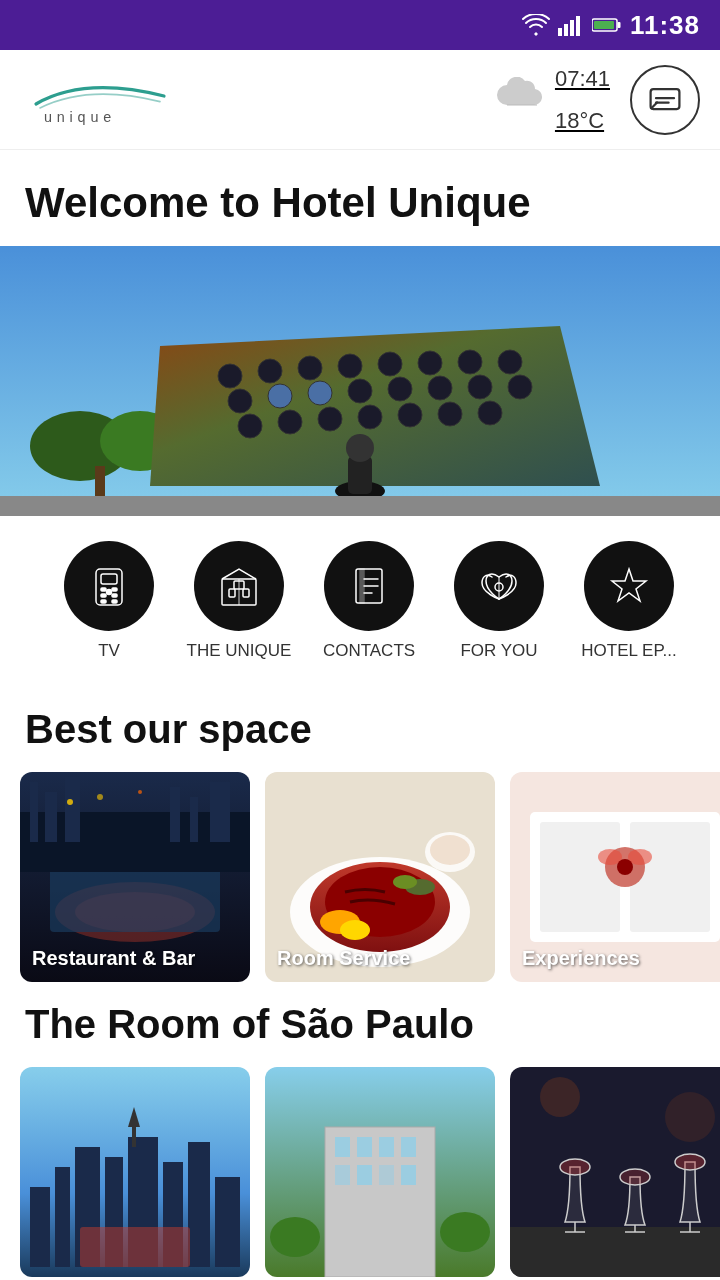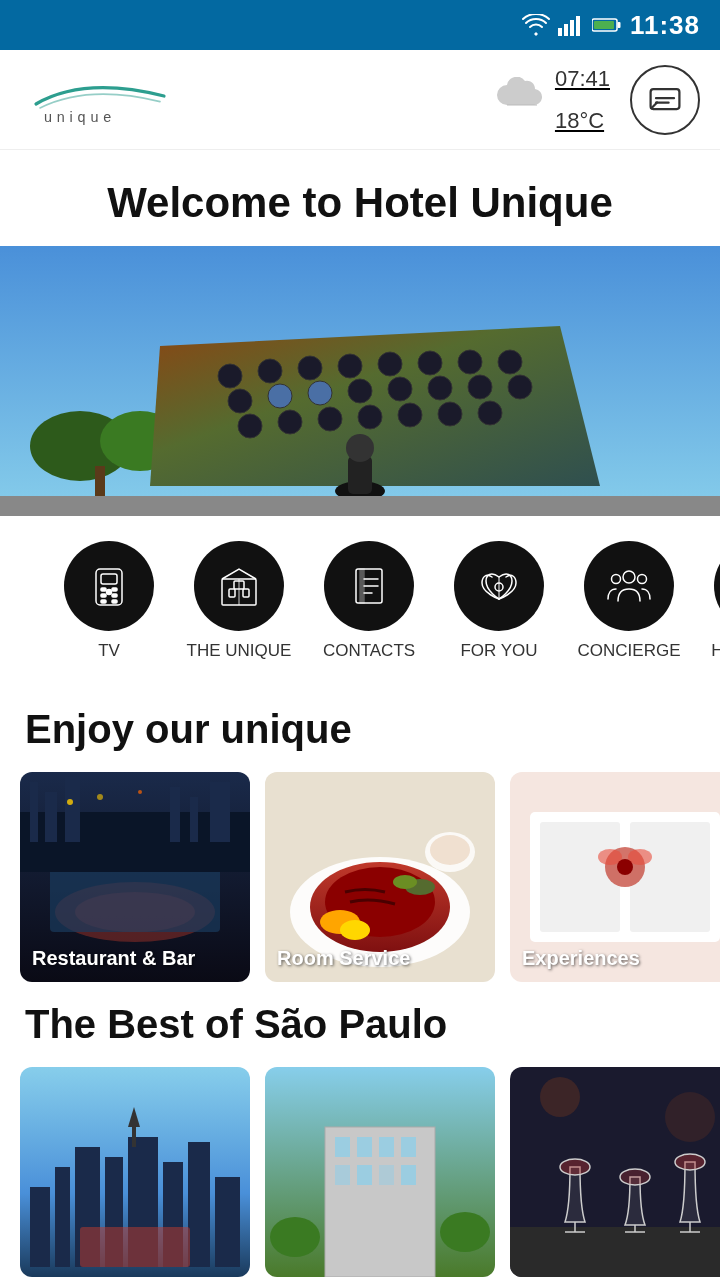--- a/index.html
+++ b/index.html
@@ -9,21 +9,21 @@
       min-height: 1280px;
       font-family: 'Helvetica Neue', Arial, sans-serif;
       background: #fff;
       overflow-x: hidden;
     }
 
     
     .status-bar {
       width: 720px;
       height: 50px;
-      background: #0369a1;
+      background: #4c1d95;
       display: flex;
       align-items: center;
       justify-content: flex-end;
       padding-right: 20px;
       gap: 10px;
       color: #fff;
       font-size: 22px;
       font-weight: bold;
     }
     .status-icons {
@@ -108,21 +108,20 @@
     
     .welcome-section {
       padding: 30px 25px 20px;
     }
 
     .welcome-title {
       font-size: 42px;
       font-weight: 800;
       color: #111;
       line-height: 1.1;
-      text-align: center;
     }
 
     
     .hero-image {
       width: 720px;
       height: 270px;
       background: linear-gradient(135deg, #8B4513 0%, #556B2F 30%, #2F4F4F 60%, #1a3a5c 100%);
       position: relative;
       overflow: hidden;
     }
@@ -429,50 +428,34 @@
           <path d="M25 38 C25 38 12 30 12 20 C12 14 17 10 25 16 C33 10 38 14 38 20 C38 30 25 38 25 38Z" stroke="white"></path>
           <path d="M25 38 C25 38 8 32 8 22 C8 16 12 12 18 16" stroke="white" stroke-linecap="round"></path>
           <path d="M25 38 C25 38 42 32 42 22 C42 16 38 12 32 16" stroke="white" stroke-linecap="round"></path>
           <path d="M25 16 L25 38" stroke="white" stroke-linecap="round" stroke-width="1"></path>
           <circle cx="25" cy="26" r="4" stroke="white"></circle>
         </svg>
       </div>
       <span class="nav-label">FOR YOU</span>
     </div>
 
-    <div class="nav-item">
-      <div class="nav-icon-circle">
-        <svg viewBox="0 0 50 50" stroke="white" fill="none" stroke-width="1.8">
-
-          <circle cx="25" cy="16" r="6" stroke="white"></circle>
-          <path d="M14 40 C14 32 18 28 25 28 C32 28 36 32 36 40" stroke="white" stroke-linecap="round"></path>
-
-          <circle cx="12" cy="18" r="4.5" stroke="white"></circle>
-          <path d="M4 38 C4 32 7 28 12 28" stroke="white" stroke-linecap="round"></path>
-
-          <circle cx="38" cy="18" r="4.5" stroke="white"></circle>
-          <path d="M46 38 C46 32 43 28 38 28" stroke="white" stroke-linecap="round"></path>
-        </svg>
-      </div>
-      <span class="nav-label">CONCIERGE</span>
-    </div>
 
     <div class="nav-item">
       <div class="nav-icon-circle">
         <svg viewBox="0 0 50 50" stroke="white" fill="none" stroke-width="1.8">
           <polygon points="25,8 29,20 42,20 32,28 36,40 25,32 14,40 18,28 8,20 21,20" stroke="white"></polygon>
         </svg>
       </div>
       <span class="nav-label">HOTEL EP...</span>
     </div>
 
   </div>
 </div>
 
-<h2 class="section-title">Enjoy our unique</h2>
+<h2 class="section-title">Best our space</h2>
 
 <div class="cards-row">
 
   <div class="card">
     <svg class="card-bg" viewBox="0 0 230 210">
       <defs>
         <linearGradient id="restGrad" x1="0" y1="0" x2="0" y2="1">
           <stop offset="0%" stop-color="#1a2a4a"></stop>
           <stop offset="100%" stop-color="#0a0a15"></stop>
         </linearGradient>
@@ -538,21 +521,21 @@
       <circle cx="115" cy="95" r="20" fill="#c0392b" opacity="0.7"></circle>
       <ellipse cx="100" cy="85" rx="12" ry="8" fill="#e74c3c" opacity="0.6"></ellipse>
       <ellipse cx="130" cy="85" rx="12" ry="8" fill="#e74c3c" opacity="0.6"></ellipse>
       <circle cx="115" cy="95" r="8" fill="#8B0000"></circle>
     </svg>
     <span class="card-label">Experiences</span>
   </div>
 
 </div>
 
-<h2 class="section-title">The Best of São Paulo</h2>
+<h2 class="section-title">The Room of São Paulo</h2>
 
 <div class="sao-paulo-row">
 
   <div class="sp-card">
     <svg class="card-bg" viewBox="0 0 230 210">
       <defs>
         <linearGradient id="spGrad1" x1="0" y1="0" x2="0" y2="1">
           <stop offset="0%" stop-color="#87CEEB"></stop>
           <stop offset="60%" stop-color="#4a90d9"></stop>
           <stop offset="100%" stop-color="#1a3a5c"></stop>

